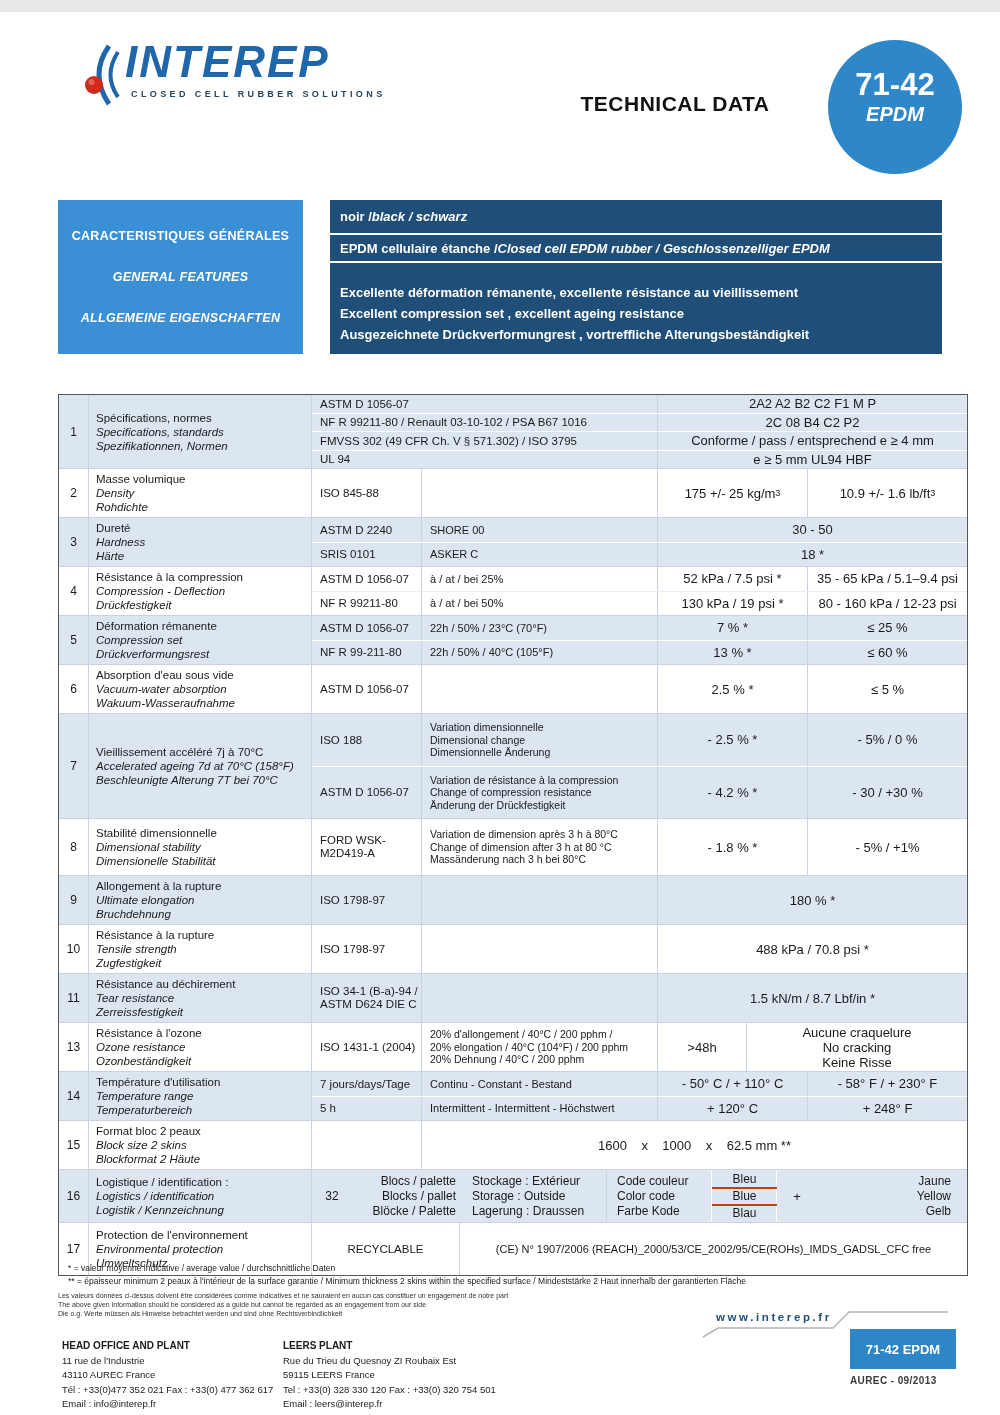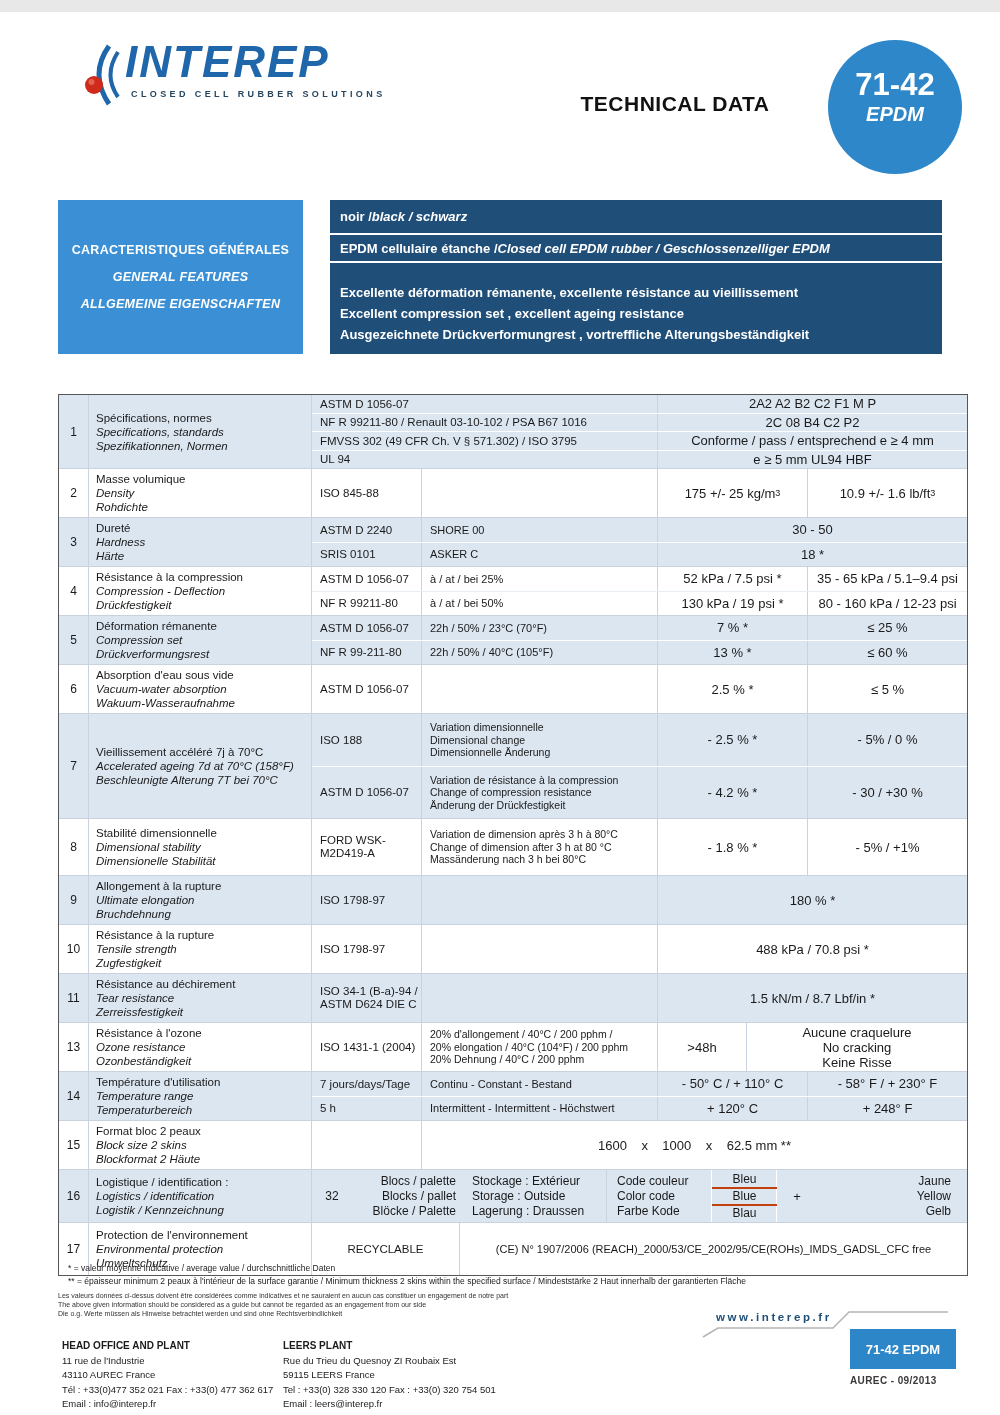--- a/index.html
+++ b/index.html
@@ -14,21 +14,21 @@
   .tagline{font-size:9px;font-weight:bold;letter-spacing:3.4px;color:#27465f;margin-top:3px;margin-left:6px;}
   .doc-title{position:absolute;left:540px;top:80px;width:270px;text-align:center;
              font-size:21px;font-weight:bold;letter-spacing:0.5px;color:#111;}
   .badge{position:absolute;left:828px;top:28px;width:134px;height:134px;border-radius:50%;
          background:#2e87c9;color:#fff;text-align:center;box-sizing:border-box;padding-top:28px;}
   .badge-code{font-size:31px;font-weight:bold;line-height:34px;}
   .badge-mat{font-size:20px;font-weight:bold;font-style:italic;line-height:24px;}
 
   
   .gen-left{position:absolute;left:58px;top:188px;width:245px;height:154px;background:#3b8fd4;
-            display:flex;flex-direction:column;justify-content:center;align-items:center;gap:13px;
+            display:flex;flex-direction:column;justify-content:center;align-items:center;gap:27px;
             color:#fff;text-align:center;}
   .gen-left .g0{font-size:12.5px;font-weight:600;letter-spacing:0.3px;}
   .gen-left .gi{font-size:12.5px;font-weight:bold;font-style:italic;letter-spacing:0.3px;}
   .gen-right{position:absolute;left:330px;top:188px;width:612px;height:154px;display:flex;
              flex-direction:column;gap:2px;}
   .gen-right .sec{background:#1f4e79;color:#fff;display:flex;align-items:center;padding-left:10px;
                   font-size:13px;font-weight:bold;box-sizing:border-box;}
   .sec1{height:33px;} .sec2{height:26px;}
   .sec3{flex:1;flex-direction:column;align-items:flex-start !important;justify-content:space-evenly;
         padding-top:16px;padding-bottom:6px;font-size:12.5px;}

